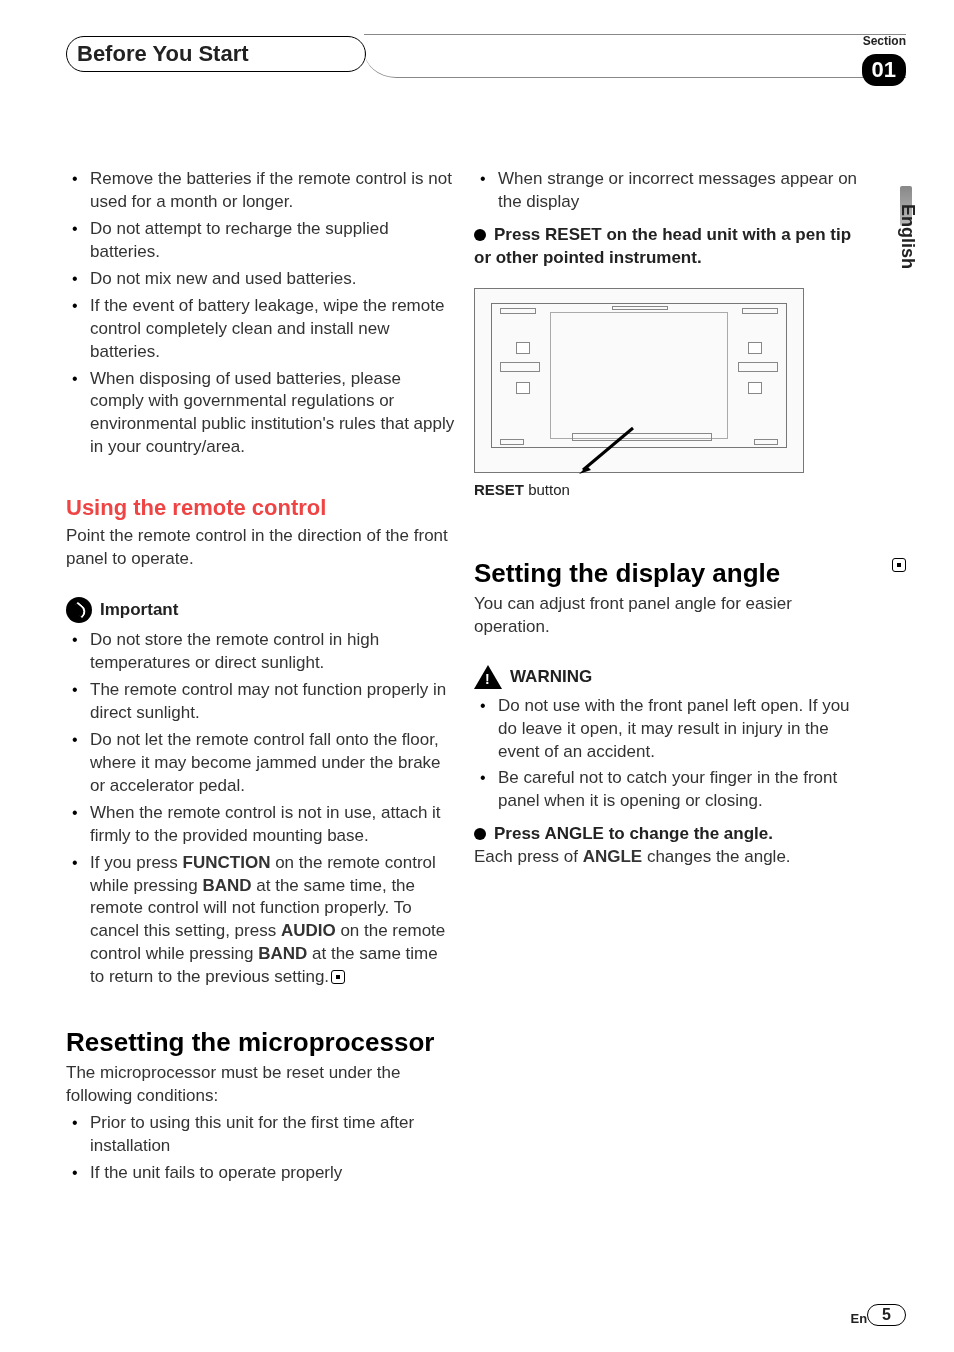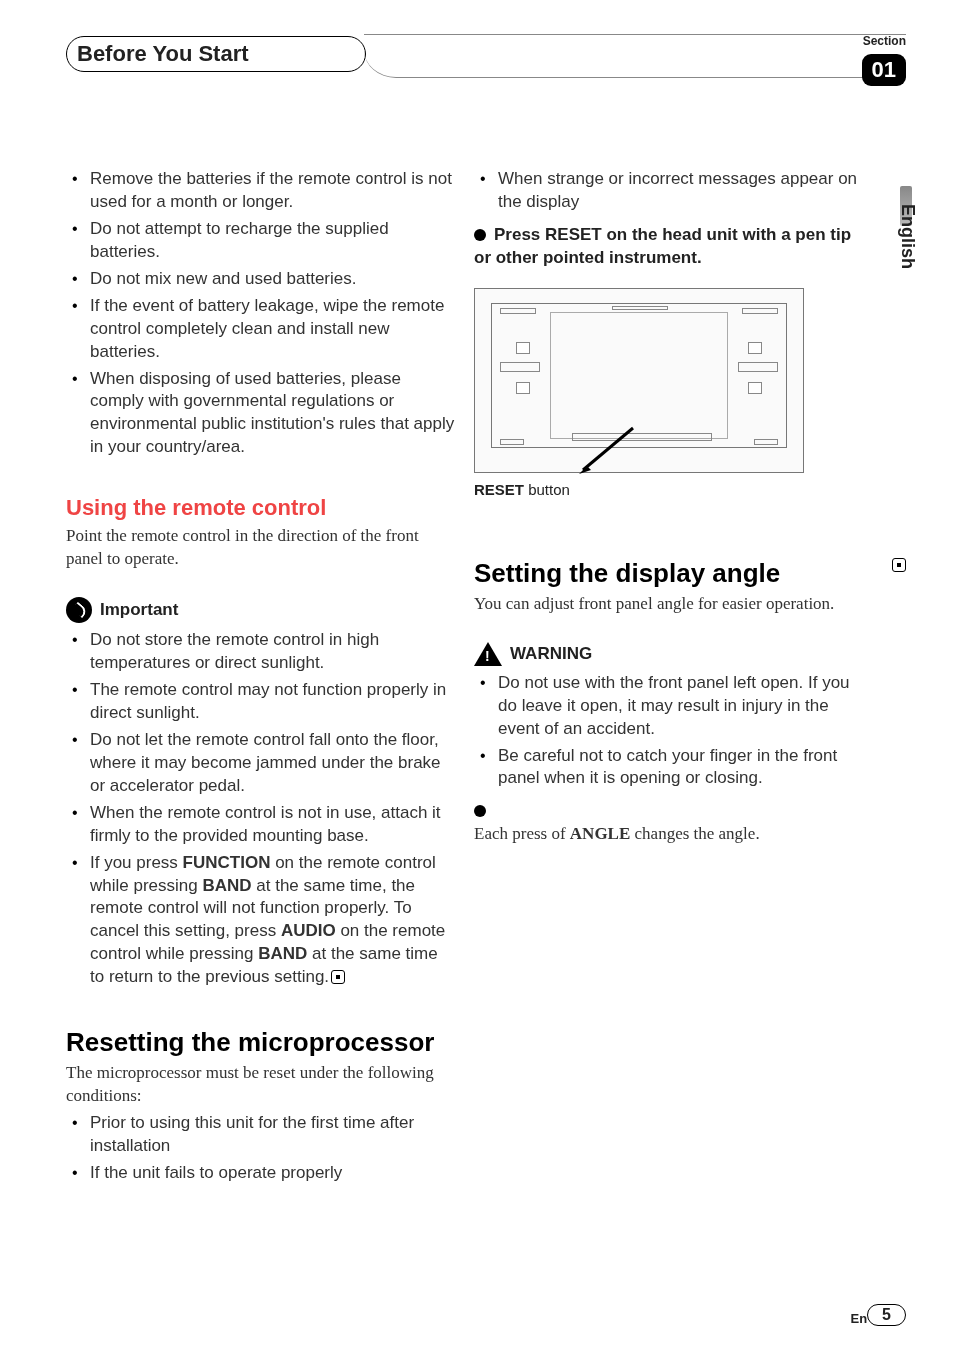--- a/index.html
+++ b/index.html
@@ -45,21 +45,21 @@
     margin-top: 4px;
   }
   .section-num-pill {
     position: absolute;
     right: 48px;
     top: 54px;
     background: #000;
     color: #fff;
     font-weight: 900;
     font-size: 22px;
-    border-radius: 9px;
+    border-radius: 14px;
     padding: 3px 10px;
     min-width: 40px;
     text-align: center;
   }
   .side-tab {
     position: absolute;
     right: 42px;
     top: 186px;
     width: 12px;
     height: 40px;
@@ -109,21 +109,20 @@
     font-weight: 900;
     font-size: 26px;
     margin-top: 38px;
     margin-bottom: 4px;
     color: #000;
   }
   .para {
     line-height: 1.35;
     color: #333;
     margin-bottom: 4px;
-    font-family: Liberation Serif, serif;
   }
   .important-row, .warning-row {
     display: flex;
     align-items: center;
     gap: 8px;
     margin-top: 26px;
     margin-bottom: 6px;
   }
   .important-icon {
     width: 26px; height: 26px;
@@ -346,21 +345,21 @@
     <div class="warning-row">
       <span class="warning-icon"></span>
       <span class="warning-label">WARNING</span>
     </div>
     <ul>
       <li>Do not use with the front panel left open. If you do leave it open, it may result in injury in the event of an accident.</li>
       <li>Be careful not to catch your finger in the front panel when it is opening or closing.</li>
     </ul>
 
     <div class="step-line">
-      <span class="step-mark"></span>
+      <span class="step-mark"></span><span class="bold">Press ANGLE to change the angle.</span>
     </div>
     <div class="para">
       <span>Each press of </span><span class="bold">ANGLE</span><span> changes the angle.</span>
     </div>
   </div>
 </div>
 
 <span class="end-mark end-mark-float"></span>
 
 <div class="footer">

